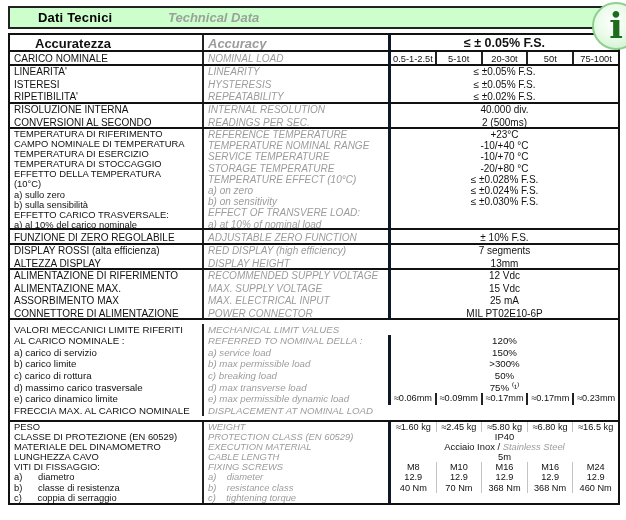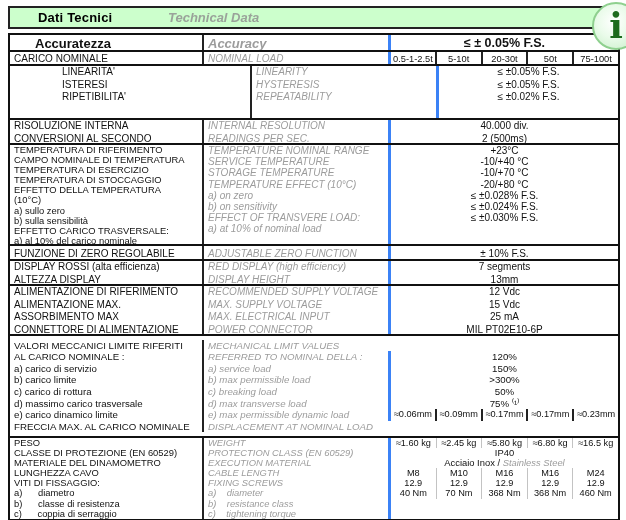--- a/index.html
+++ b/index.html
@@ -18,36 +18,36 @@
   .info-circle span{font-family:"DejaVu Serif",serif;font-weight:bold;font-size:36px;line-height:36px;
       color:#1d6b1d;margin-top:-3px;}
   
   .spec-table{position:absolute;left:8px;top:33px;width:612px;border:2px solid #111;
       box-sizing:border-box;background:#fff;}
   .group{display:flex;border-bottom:2px solid #111;box-sizing:border-box;overflow:hidden;}
   .group:last-child{border-bottom:none;}
   .col{box-sizing:border-box;overflow:hidden;}
   .col-it{width:192px;}
   .col-en{width:186px;border-left:2px solid #222;color:#9c9c9c;font-style:italic;}
-  .col-val{flex:1;border-left:3px solid #3b82f6;text-align:center;}
+  .col-val{flex:1;border-left:3px solid #0f172a;text-align:center;}
   .ln{white-space:nowrap;font-size:10px;}
   .col-it .ln,.col-en .ln{padding-left:4px;}
   .it-gray{color:#9c9c9c;font-style:italic;margin-top:25px;}
   
   .cols{display:flex;padding:0 !important;}
   .cols>div{flex:1;text-align:center;overflow:hidden;}
   .sep-dark>div+div{border-left:2px solid #222;}
   .sep-light>div+div{border-left:1px solid #c3c3c3;}
   
   .g0{height:17px;} .g0 .ln{line-height:17px;}
   .g0 .col-it{font-weight:bold;font-size:13px;} .g0 .col-it .ln{font-size:13px;padding-left:25px;}
   .g0 .col-en{font-weight:bold;} .g0 .col-en .ln{font-size:13px;line-height:17px;}
   .g0 .col-val .ln{font-size:12.5px;font-weight:bold;}
   .g1{height:14px;} .g1 .ln{line-height:14px;} .g1 .col-val .ln{font-size:9.3px;}
-  .g2{height:54px;padding-left:48px;} .g2 .ln{line-height:12.6px;}
+  .g2{height:38px;} .g2 .ln{line-height:12.6px;}
   .g3{height:25px;} .g3 .ln{line-height:12.5px;}
   .g4{height:101px;} .g4 .ln{line-height:11.2px;}
   .g4 .col-it .ln{line-height:10.1px;font-size:9.4px;}
   .g5{height:15px;} .g5 .ln{line-height:15px;}
   .g6{height:25px;} .g6 .ln{line-height:12.5px;}
   .g7{height:50px;} .g7 .ln{line-height:12.5px;}
   .g8{height:102px;align-items:center;} .g8 .ln{line-height:11.6px;font-size:9.7px;}
   .g8 .cols>div{font-size:9.2px;}
   .g9{height:81px;} .g9 .ln{line-height:10.1px;font-size:9.4px;}
   .g9 .cols>div{font-size:9.2px;}
@@ -133,20 +133,21 @@
           <div class="ln">TEMPERATURA DI ESERCIZIO</div>
           <div class="ln">TEMPERATURA DI STOCCAGGIO</div>
           <div class="ln">EFFETTO DELLA TEMPERATURA</div>
           <div class="ln">(10°C)</div>
           <div class="ln">a) sullo zero</div>
           <div class="ln">b) sulla sensibilità</div>
           <div class="ln">EFFETTO CARICO TRASVERSALE:</div>
           <div class="ln">a) al 10% del carico nominale</div>
         </div>
         <div class="col col-en">
+          <div class="ln">REFERENCE TEMPERATURE</div>
           <div class="ln">TEMPERATURE NOMINAL RANGE</div>
           <div class="ln">SERVICE TEMPERATURE</div>
           <div class="ln">STORAGE TEMPERATURE</div>
           <div class="ln">TEMPERATURE EFFECT (10°C)</div>
           <div class="ln">a) on zero</div>
           <div class="ln">b) on sensitivity</div>
           <div class="ln">EFFECT OF TRANSVERE LOAD:</div>
           <div class="ln">a) at 10% of nominal load</div>
         </div>
         <div class="col col-val">
@@ -268,20 +269,21 @@
         <div class="col col-val">
           <div class="ln cols sep-light">
             <div>≈1.60 kg</div>
             <div>≈2.45 kg</div>
             <div>≈5.80 kg</div>
             <div>≈6.80 kg</div>
             <div>≈16.5 kg</div>
           </div>
           <div class="ln">IP40</div>
           <div class="ln"><span>Acciaio Inox / </span><span class="it-gray">Stainless Steel</span></div>
+          <div class="ln">5m</div>
           <div class="ln"></div>
           <div class="ln cols sep-light">
             <div>M8</div>
             <div>M10</div>
             <div>M16</div>
             <div>M16</div>
             <div>M24</div>
           </div>
           <div class="ln cols sep-light">
             <div>12.9</div>

